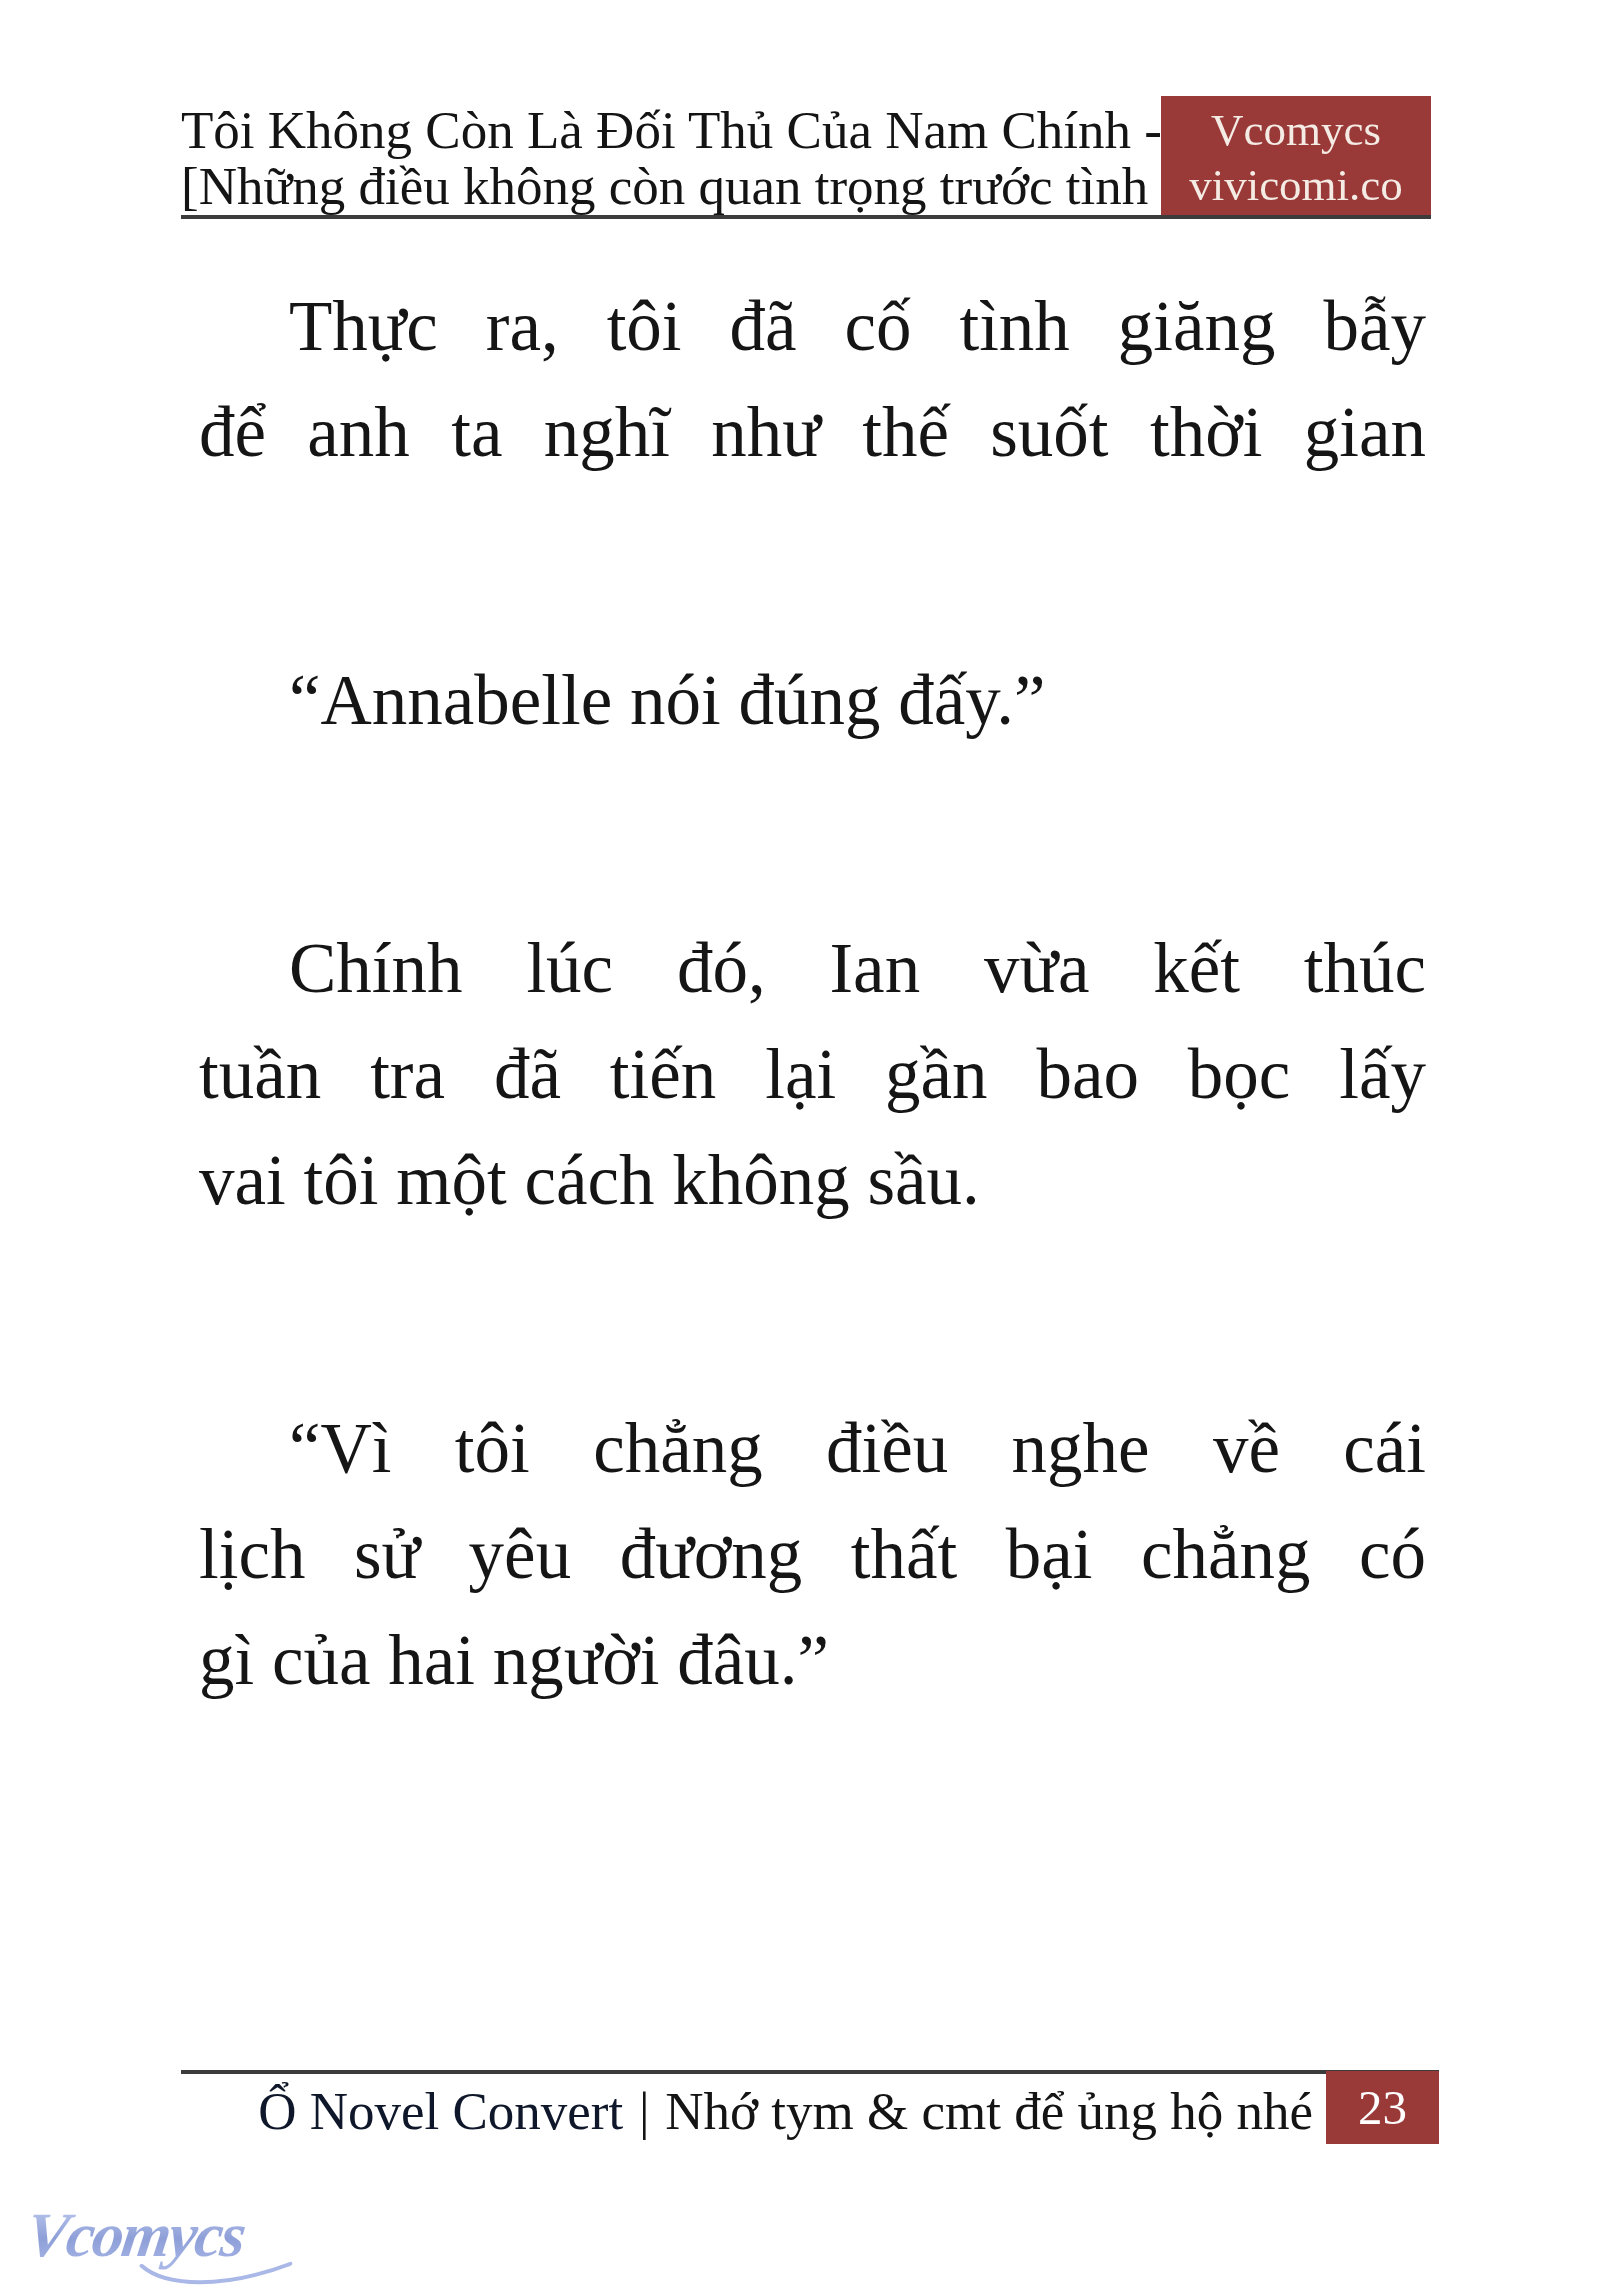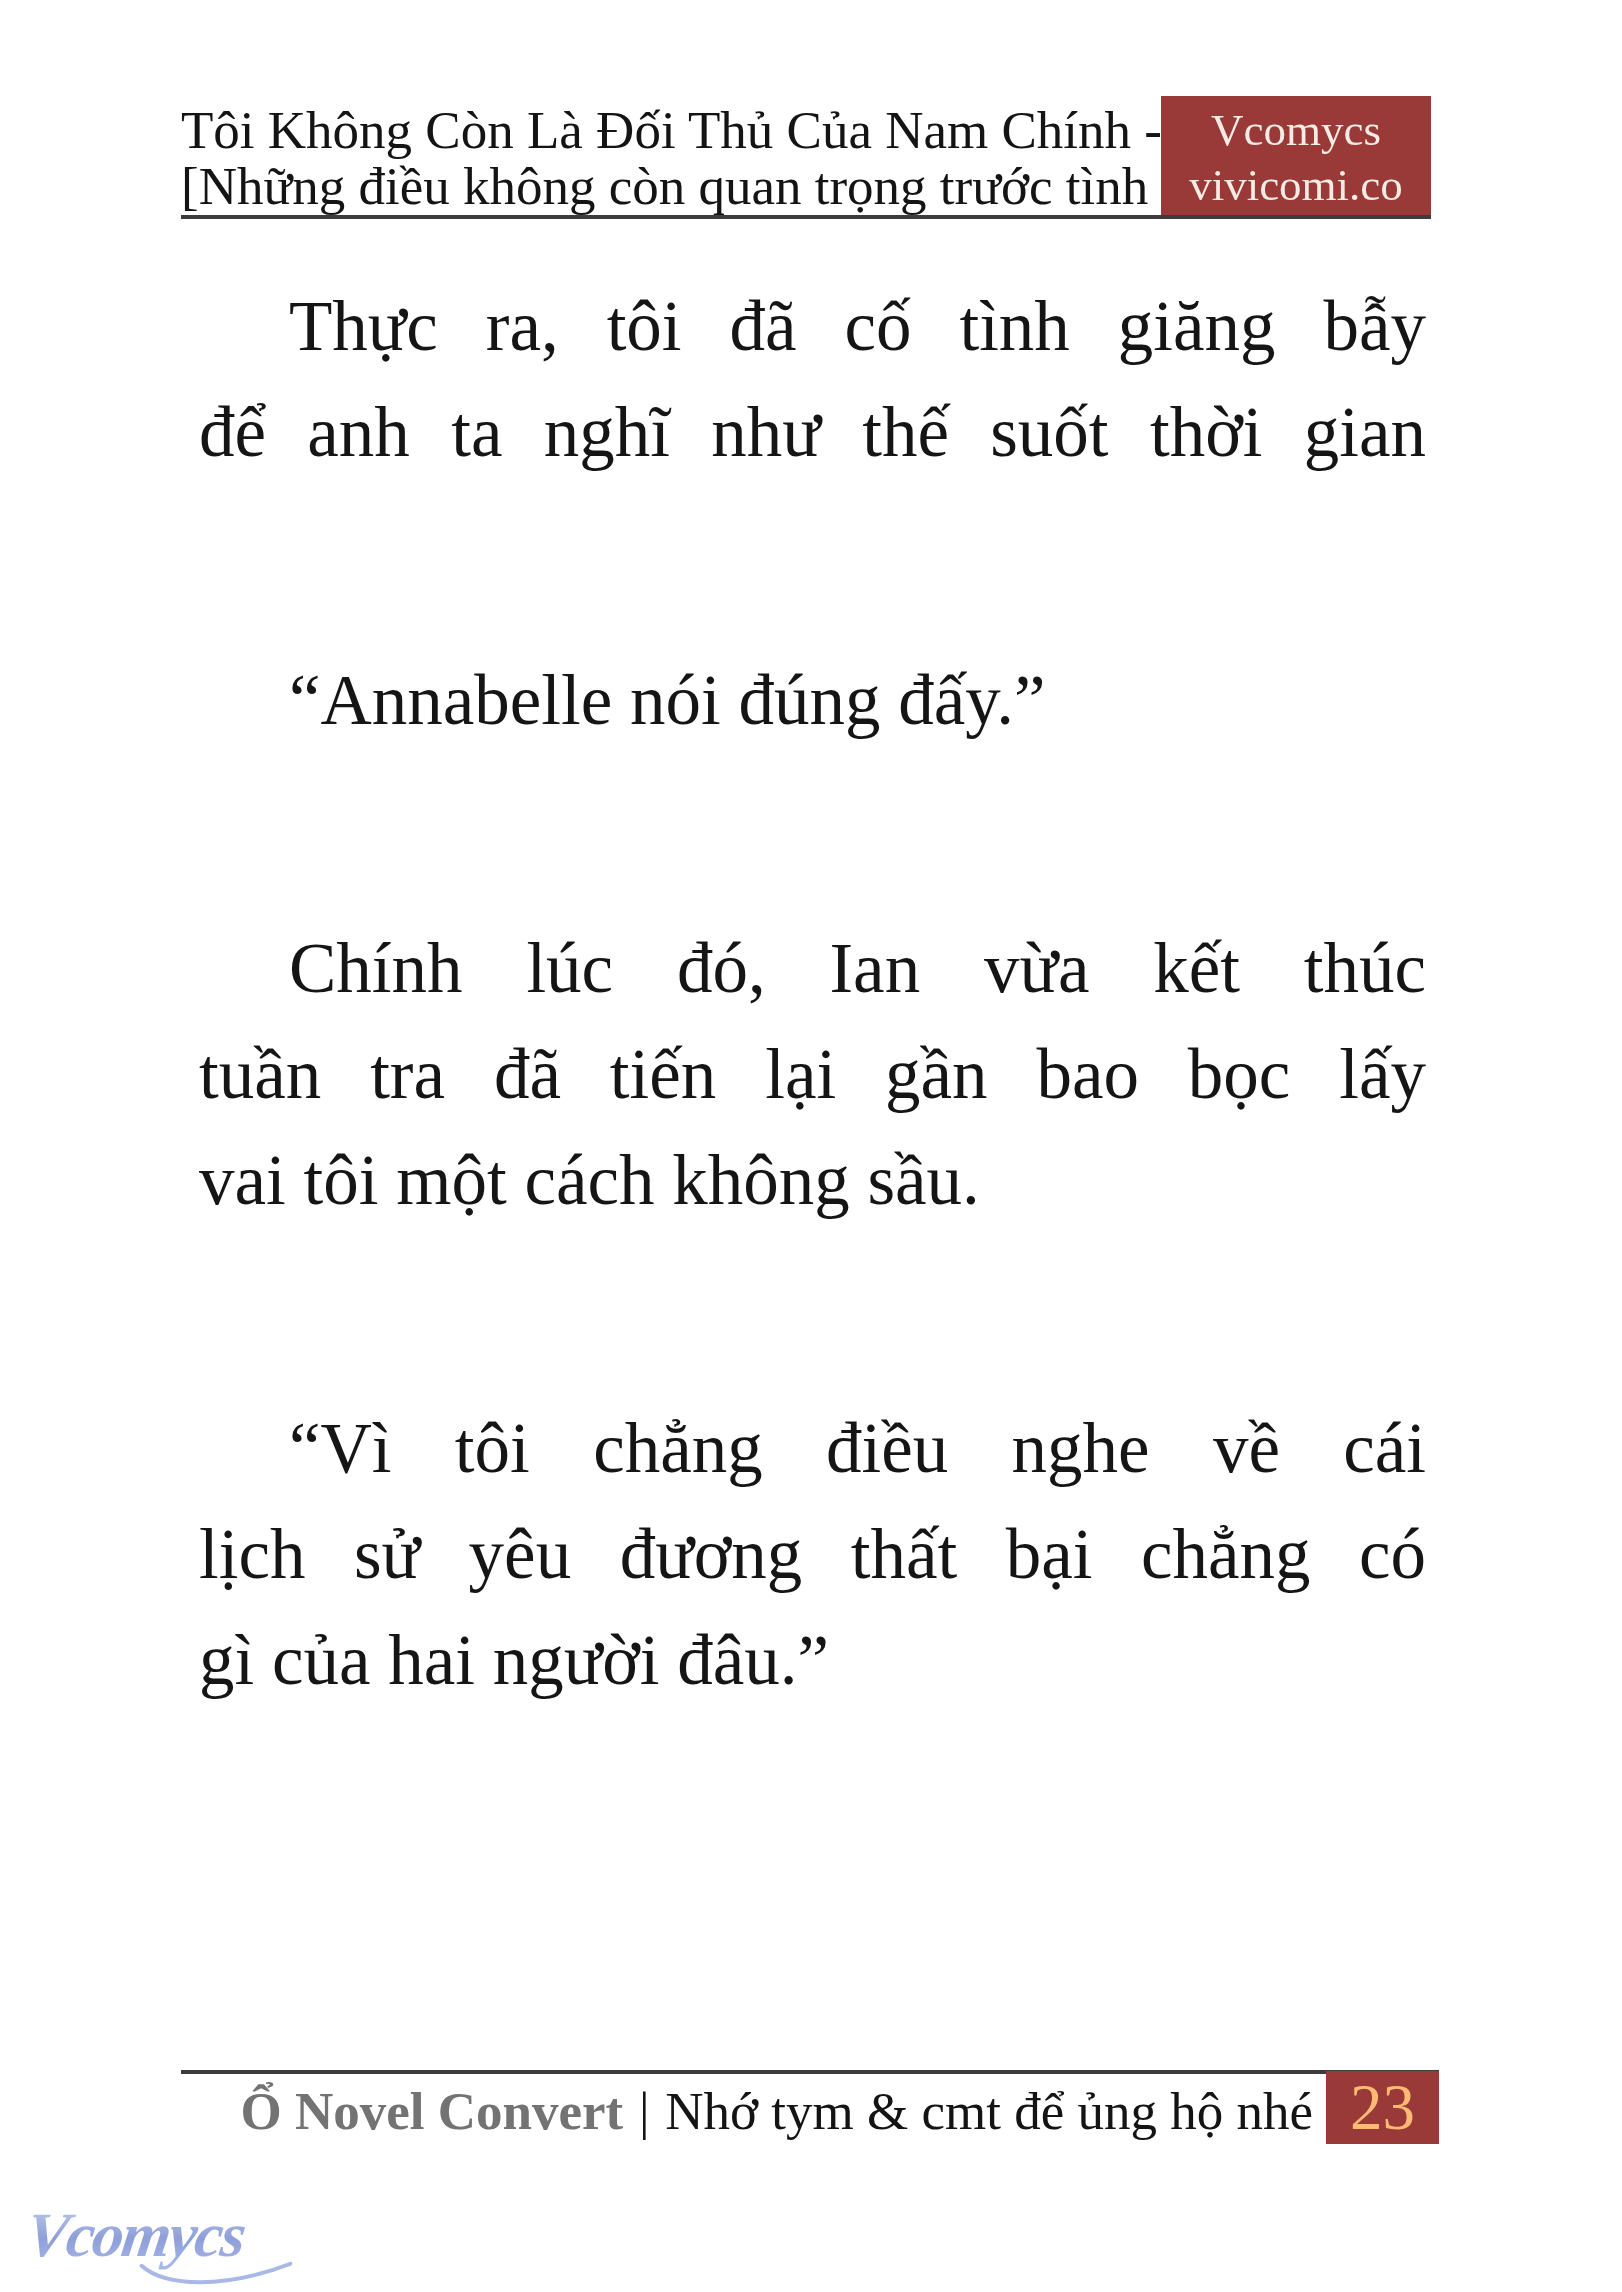--- a/index.html
+++ b/index.html
@@ -94,40 +94,40 @@
     position: absolute;
     top: 2082px;
     right: 309px;          
     font-size: 53px;
     line-height: 59px;
     white-space: nowrap;
     text-align: right;
     color: #141414;
   }
   .footer-brand {
-    font-weight: bold;
-    color: #737373;
+    font-weight: normal;
+    color: #0f172a;
   }
   .footer-sep {
     color: #141414;
     margin: 0 15.7px;
     font-weight: normal;
   }
   .page-num-box {
     position: absolute;
     left: 1326px;
     top: 2071px;
     width: 113px;
     height: 73px;
     background: #9a3a38;
-    color: #fdba74;
+    color: #ffffff;
     display: flex;
     align-items: center;
     justify-content: center;
-    font-size: 65px;
+    font-size: 49px;
   }
 
   
   .watermark {
     position: absolute;
     left: 27.4px;
     top: 2201px;
     transform: skewX(-8deg);
   }
   .watermark-text {

